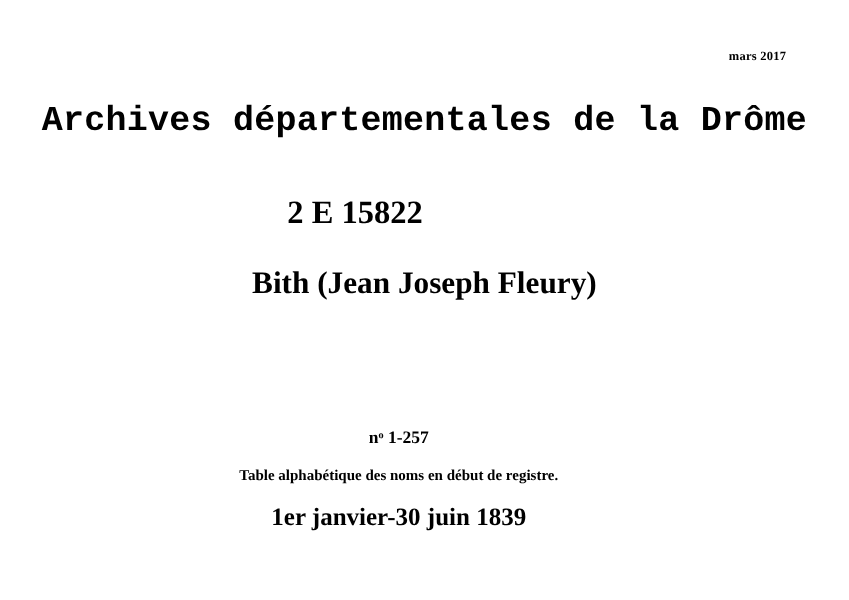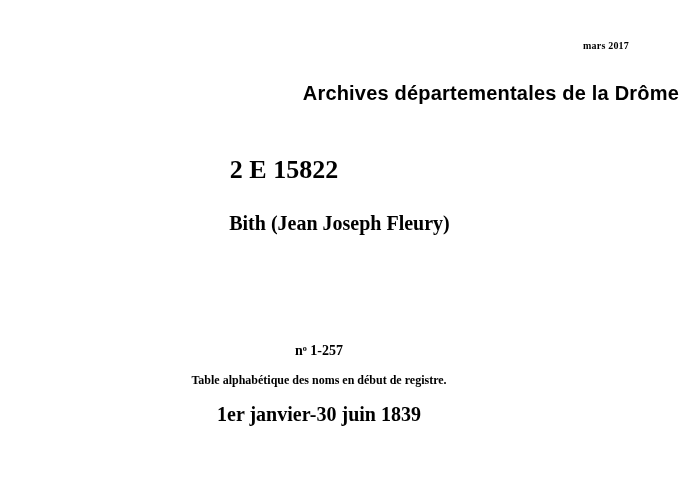--- a/index.html
+++ b/index.html
@@ -28,24 +28,24 @@
     font-weight: bold;
     font-size: 10px;
     letter-spacing: 0.2px;
     white-space: nowrap;
   }
   .main-title {
     position: absolute;
     top: 82px;
     left: 0;
     width: 679px;
-    text-align: right;
-    font-family: Liberation Sans, sans-serif;
+    text-align: center;
+    font-family: Liberation Mono, monospace;
     font-weight: bold;
-    font-size: 20px;
+    font-size: 28px;
     letter-spacing: 0.2px;
   }
   .ref-code {
     position: absolute;
     top: 155px;
     left: 0;
     width: 568px;
     text-align: center;
     font-family: "Liberation Serif", serif;
     font-weight: bold;
@@ -54,21 +54,21 @@
   .subject-block {
     position: absolute;
     top: 209px;
     left: 0;
     width: 679px;
     text-align: center;
   }
   .subject-line {
     font-family: "Liberation Serif", serif;
     font-weight: bold;
-    font-size: 20px;
+    font-size: 25px;
     line-height: 1.42;
   }
   .footer-block {
     position: absolute;
     top: 343px;
     left: 0;
     width: 638px;
     text-align: center;
   }
   .footer-line-1 {

